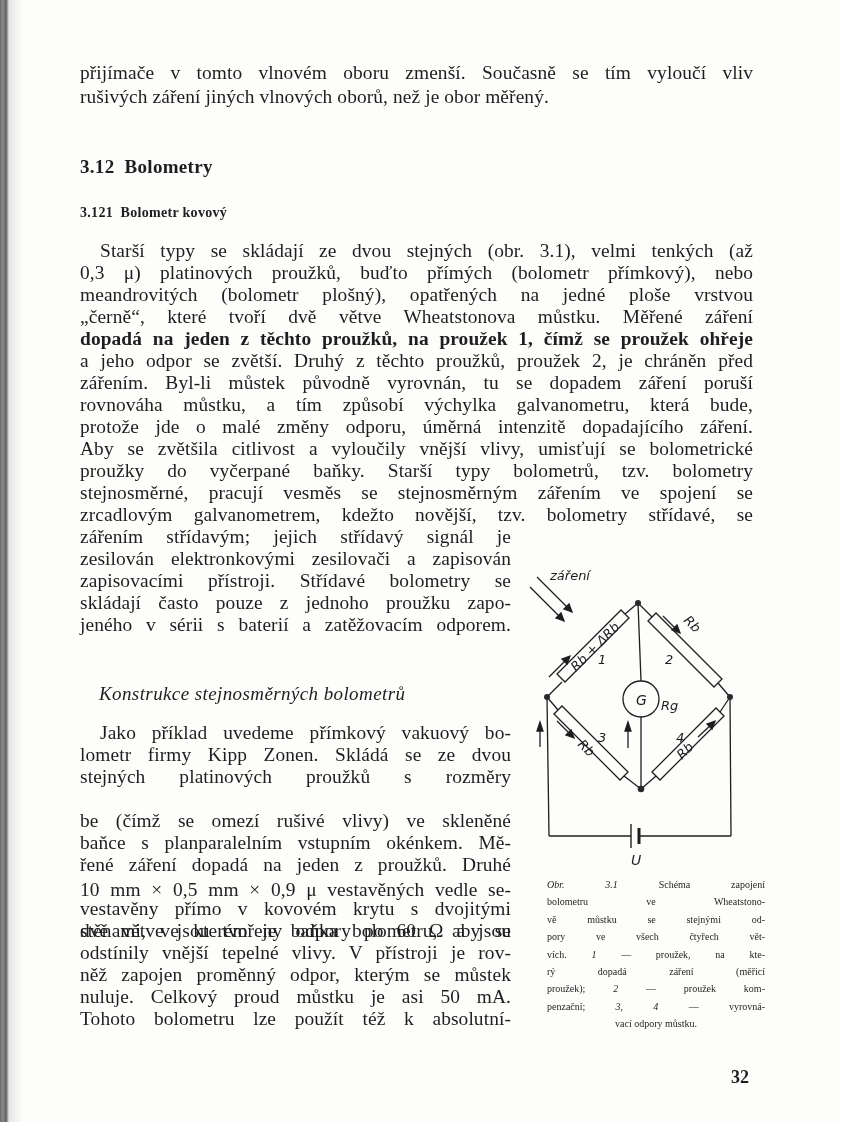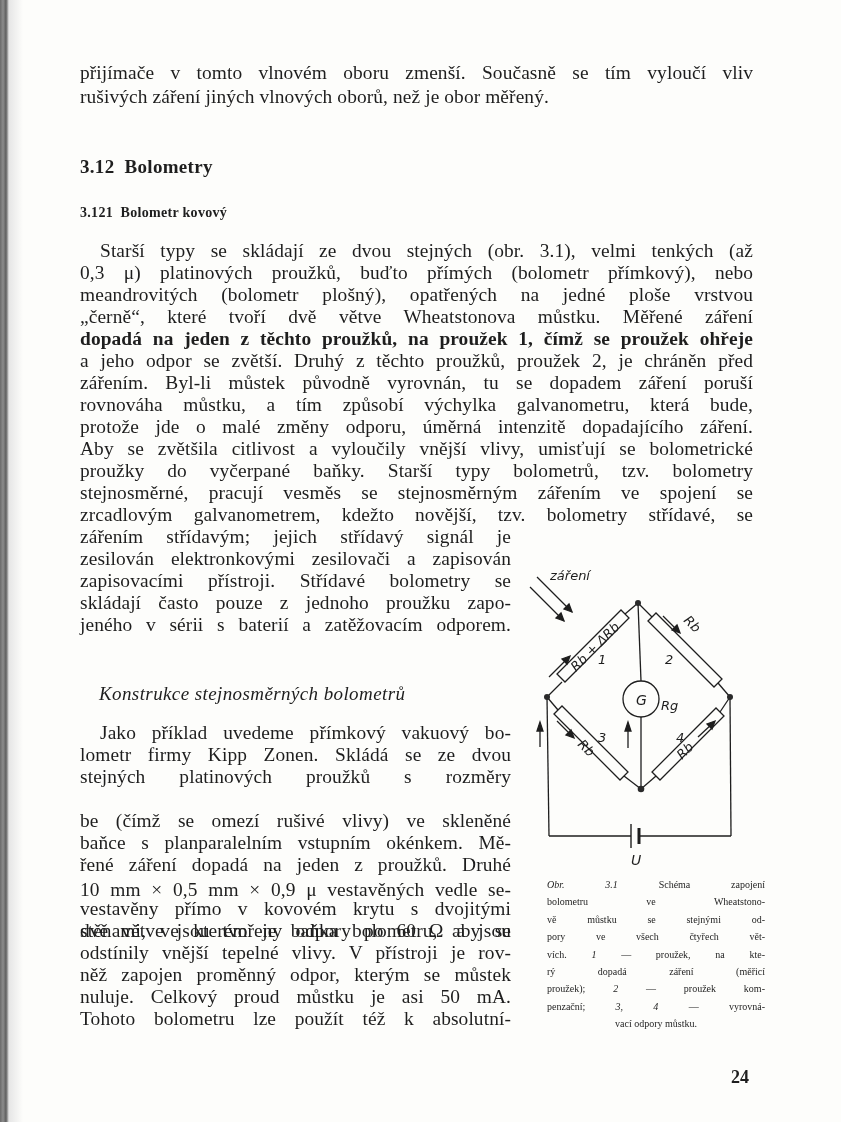--- a/index.html
+++ b/index.html
@@ -207,13 +207,13 @@
   <span class="cl">bolometru ve Wheatstono-</span>
   <span class="cl">vě můstku se stejnými od-</span>
   <span class="cl">pory ve všech čtyřech vět-</span>
   <span class="cl"><span>vích. </span><i>1</i><span> — proužek, na kte-</span></span>
   <span class="cl">rý dopadá záření (měřicí</span>
   <span class="cl"><span>proužek); </span><i>2</i><span> — proužek kom-</span></span>
   <span class="cl"><span>penzační; </span><i>3, 4</i><span> — vyrovná-</span></span>
   <span class="cl center">vací odpory můstku.</span>
 </div>
 
-<div class="pageno">24</div>
+<div class="pageno">32</div>
 
 </body></html>

